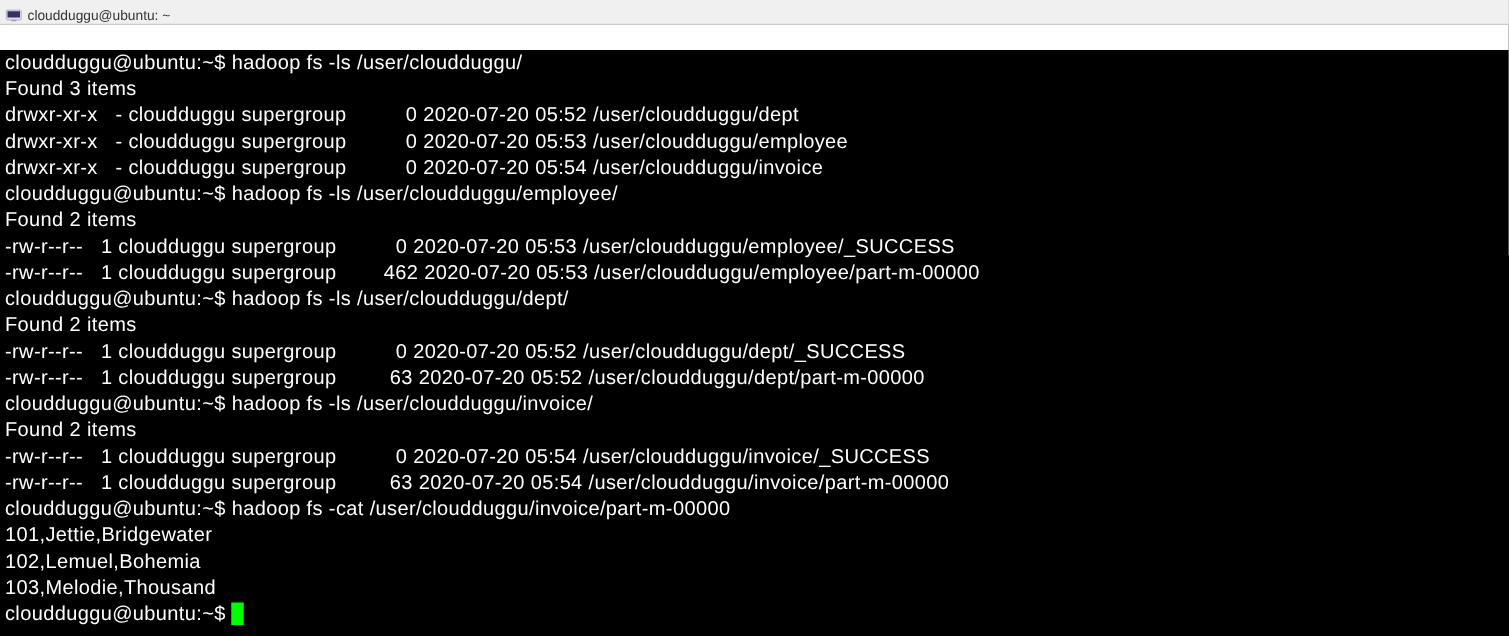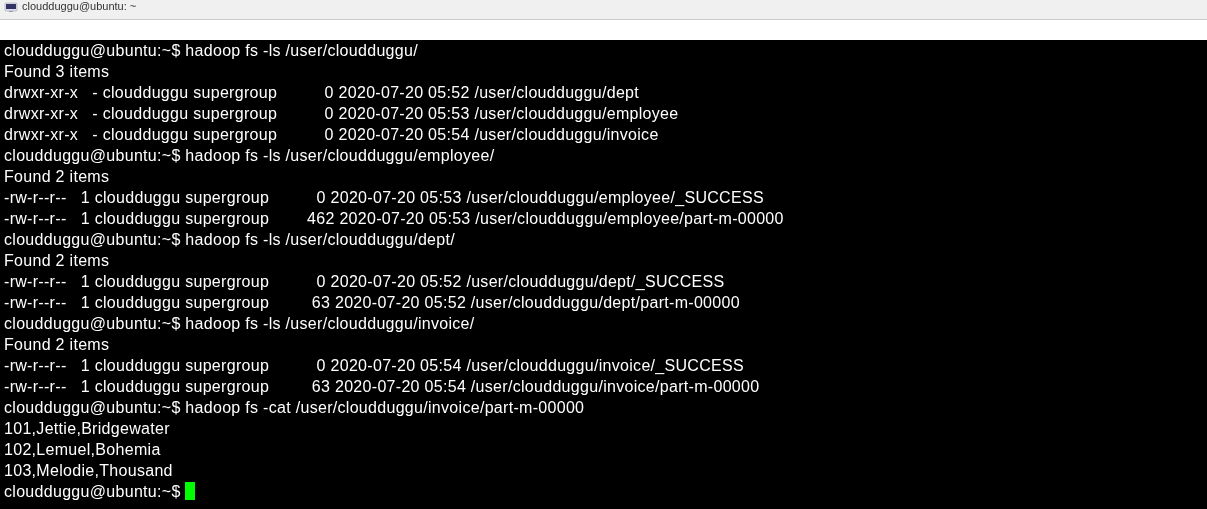--- a/index.html
+++ b/index.html
@@ -8,21 +8,21 @@
       background: #fff;
       width: 1207px;
       height: 509px;
       overflow: hidden;
     }
     .titlebar {
       height: 20px;
       background: #f0f0f0;
       border-bottom: 1px solid #ccc;
       display: flex;
-      align-items: flex-start;
+      align-items: flex-end;
       padding: 0 4px;
       font-size: 11px;
       color: #333;
     }
     .titlebar-icon {
       width: 14px;
       height: 14px;
       margin-right: 4px;
       display: inline-flex;
       align-items: center;

